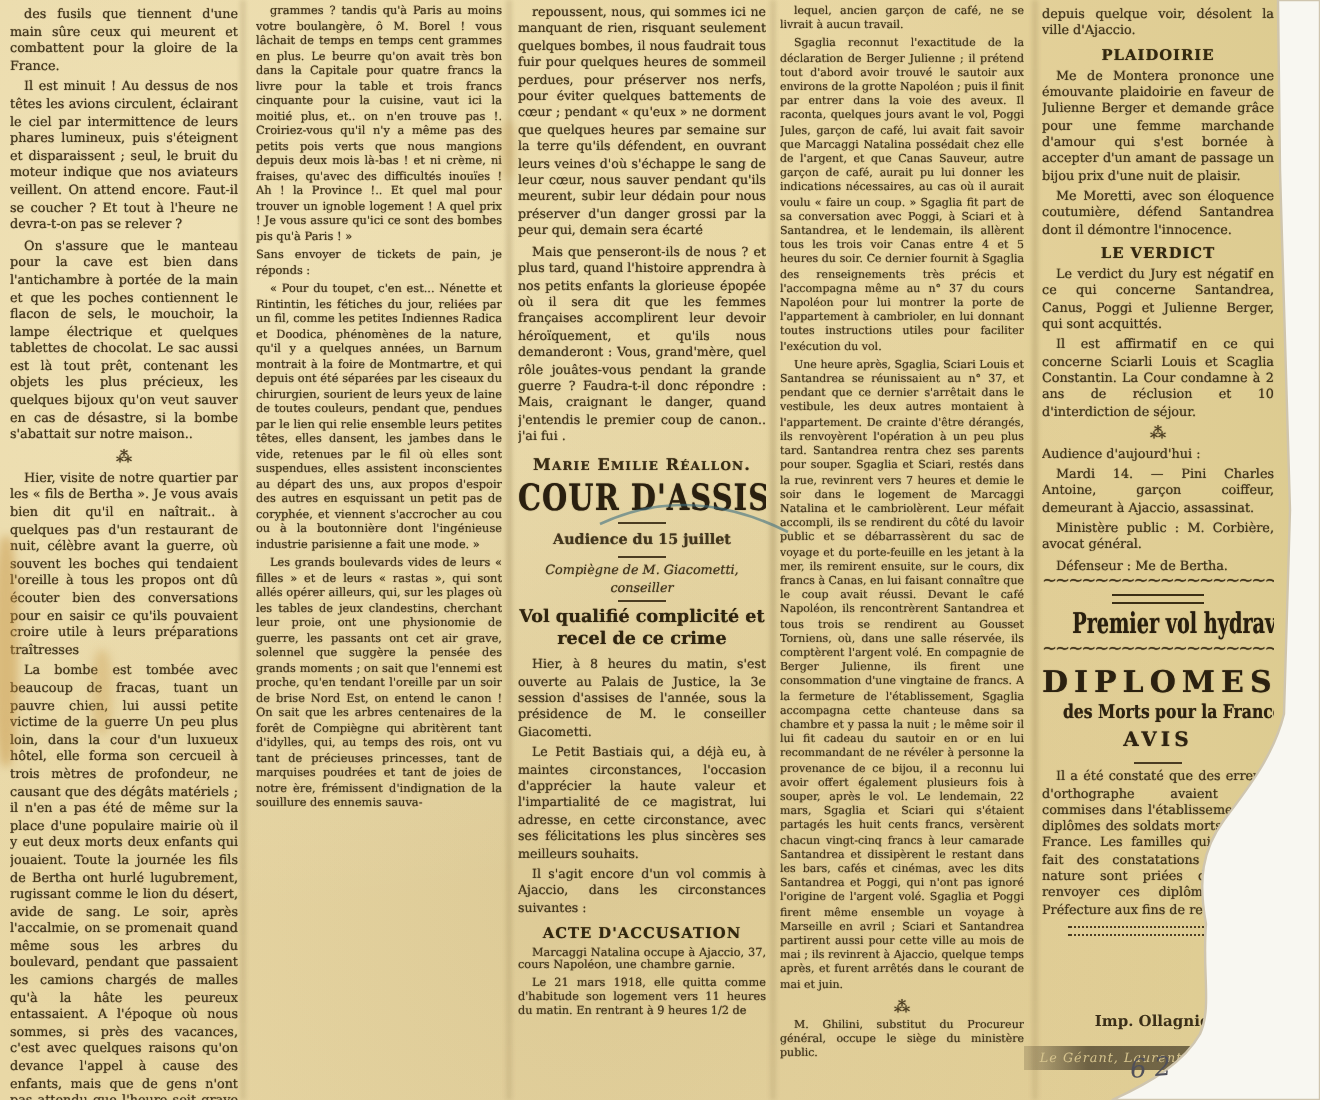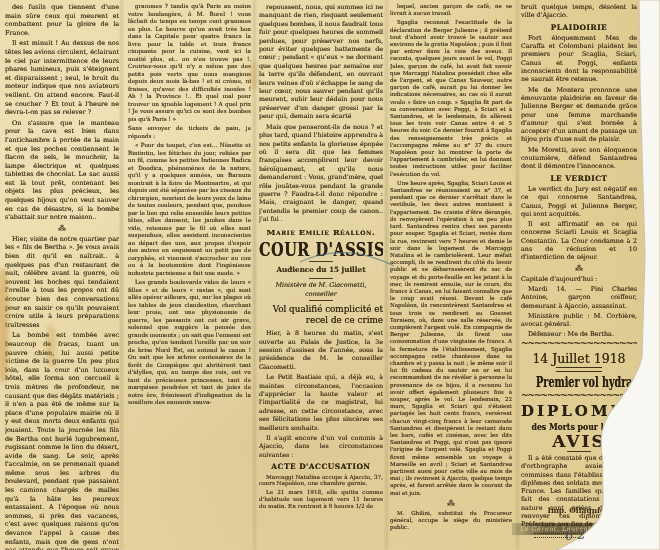--- a/index.html
+++ b/index.html
@@ -22,28 +22,28 @@
   .blk{margin:0 0 2px;}
   .p{text-indent:7px;}
   .noind{text-indent:0;}
   .small{font-size:.9em;line-height:1.2;}
   .ornament{height:9px;}
   .ornament::before{content:"⁂";display:block;text-align:center;font-size:8px;line-height:9px;color:#4a3c20;}
   .signature{text-align:center;text-indent:0;font-variant:small-caps;font-weight:bold;font-size:8px;letter-spacing:.6px;margin:4px 0 3px;color:#382c14;}
   .fat-headline{text-align:center;text-indent:0;font-weight:bold;font-size:14.5px;line-height:17px;letter-spacing:.5px;transform:scaleY(1.25);color:#2a2010;margin:5px 0 3px;white-space:nowrap;}
   .sub-head{text-align:center;text-indent:0;font-weight:bold;font-size:7.2px;margin:4px 0;}
   .sub-italic{text-align:center;text-indent:0;font-style:italic;font-size:6.4px;margin:2px 0;}
-  .sub-bold{text-align:right;text-indent:0;font-weight:normal;font-size:8.8px;line-height:11px;margin:3px 0;color:#30250f;}
+  .sub-bold{text-align:center;text-indent:0;font-weight:bold;font-size:8.8px;line-height:11px;margin:3px 0;color:#30250f;}
   .small-head{text-align:center;text-indent:0;font-weight:bold;font-size:7.4px;letter-spacing:.5px;margin:4px 0 2px;color:#33280f;}
   .date-head{text-align:center;text-indent:0;font-size:12.5px;line-height:15px;margin:4px 0 1px;color:#33270f;}
   .double-rule{width:46px;height:3px;border-top:1px solid #3c2f15;border-bottom:1px solid #3c2f15;margin:0 auto 3px;}
   .hydravion-headline{text-align:center;text-indent:0;font-weight:bold;font-size:13px;line-height:16px;white-space:nowrap;transform:scale(.74,1.1);color:#291f0e;margin:2px 0;}
   .big-head{text-align:center;text-indent:0;font-weight:bold;font-size:15px;line-height:17px;letter-spacing:3px;color:#2b2110;margin:4px 0 1px;}
   .big-sub{text-align:center;text-indent:0;font-weight:bold;font-size:9.5px;line-height:12px;white-space:nowrap;transform:scale(.82,1);color:#2e2311;margin:0 0 2px;}
-  .avis-head{text-align:center;text-indent:0;font-weight:bold;font-size:17px;letter-spacing:2px;margin:4px 0 6px;color:#2e2311;border-bottom:0;}
+  .avis-head{text-align:center;text-indent:0;font-weight:bold;font-size:10px;letter-spacing:2px;margin:4px 0 6px;color:#2e2311;border-bottom:0;}
   .wavy{height:6px;overflow:hidden;margin:2px 0;}
   .wavy::before{content:"~~~~~~~~~~~~~~~~~~~~~~~~~~~~";display:block;text-align:center;letter-spacing:-1px;line-height:5px;font-size:9px;color:#43361d;}
   .small-rule{width:24px;height:0;border-top:1px solid #4a3c22;margin:2px auto;}
   .chain-rule{width:78%;height:3px;border-top:1px dotted #4a3c22;border-bottom:1px dotted #4a3c22;margin:4px auto 2px;}
   .crease{position:absolute;top:0;height:550px;width:3px;background:linear-gradient(rgba(100,78,36,.14),rgba(100,78,36,.22),rgba(100,78,36,.12));filter:blur(1px);}
   .stain{position:absolute;border-radius:40%;filter:blur(2px);}
   .overlay{position:absolute;left:0;top:0;z-index:5;pointer-events:none;}
   .imprint{position:absolute;left:521px;top:506px;width:116px;text-align:center;font-weight:bold;font-size:7.5px;color:#3b2f18;z-index:2;}
   .gerant{position:absolute;left:512px;top:523px;width:128px;text-align:center;font-size:6.4px;font-style:italic;letter-spacing:.5px;color:#d6c48e;z-index:2;
           background:linear-gradient(90deg,rgba(48,38,20,.18),rgba(40,32,18,.62) 25%,rgba(40,32,18,.58) 78%,rgba(48,38,20,.15));
@@ -70,53 +70,51 @@
       <div class="blk p">Les grands boulevards vides de leurs « filles » et de leurs « rastas », qui sont allés opérer ailleurs, qui, sur les plages où les tables de jeux clandestins, cherchant leur proie, ont une physionomie de guerre, les passants ont cet air grave, solennel que suggère la pensée des grands moments ; on sait que l'ennemi est proche, qu'en tendant l'oreille par un soir de brise Nord Est, on entend le canon ! On sait que les arbres centenaires de la forêt de Compiègne qui abritèrent tant d'idylles, qui, au temps des rois, ont vu tant de précieuses princesses, tant de marquises poudrées et tant de joies de notre ère, frémissent d'indignation de la souillure des ennemis sauva-</div>
     </div>
   <div class="col" id="c3">
       <div class="blk p">repoussent, nous, qui sommes ici ne manquant de rien, risquant seulement quelques bombes, il nous faudrait tous fuir pour quelques heures de sommeil perdues, pour préserver nos nerfs, pour éviter quelques battements de cœur ; pendant « qu'eux » ne dorment que quelques heures par semaine sur la terre qu'ils défendent, en ouvrant leurs veines d'où s'échappe le sang de leur cœur, nous sauver pendant qu'ils meurent, subir leur dédain pour nous préserver d'un danger grossi par la peur qui, demain sera écarté</div>
       <div class="blk p">Mais que penseront-ils de nous ? et plus tard, quand l'histoire apprendra à nos petits enfants la glorieuse épopée où il sera dit que les femmes françaises accomplirent leur devoir héroïquement, et qu'ils nous demanderont : Vous, grand'mère, quel rôle jouâtes-vous pendant la grande guerre ? Faudra-t-il donc répondre : Mais, craignant le danger, quand j'entendis le premier coup de canon.. j'ai fui .</div>
       <div class="blk signature">Marie Emilie Réallon.</div>
       <div class="blk fat-headline">COUR D'ASSISES</div>
       <div class="blk small-rule"></div>
       <div class="blk sub-head">Audience du 15 juillet</div>
       <div class="blk small-rule"></div>
-      <div class="blk sub-italic">Ministère de M. Giacometti, conseiller</div>
+      <div class="blk sub-italic">Compiègne de M. Giacometti, conseiller</div>
       <div class="blk small-rule"></div>
       <div class="blk sub-bold">Vol qualifié complicité et recel de ce crime</div>
       <div class="blk p">Hier, à 8 heures du matin, s'est ouverte au Palais de Justice, la 3e session d'assises de l'année, sous la présidence de M. le conseiller Giacometti.</div>
       <div class="blk p">Le Petit Bastiais qui, a déjà eu, à maintes circonstances, l'occasion d'apprécier la haute valeur et l'impartialité de ce magistrat, lui adresse, en cette circonstance, avec ses félicitations les plus sincères ses meilleurs souhaits.</div>
       <div class="blk p">Il s'agit encore d'un vol commis à Ajaccio, dans les circonstances suivantes :</div>
       <div class="blk small-head">ACTE D'ACCUSATION</div>
       <div class="blk p small">Marcaggi Natalina occupe à Ajaccio, 37, cours Napoléon, une chambre garnie.</div>
       <div class="blk p small">Le 21 mars 1918, elle quitta comme d'habitude son logement vers 11 heures du matin. En rentrant à 9 heures 1/2 de</div>
     </div>
   <div class="col" id="c4">
       <div class="blk p">lequel, ancien garçon de café, ne se livrait à aucun travail.</div>
       <div class="blk p">Sgaglia reconnut l'exactitude de la déclaration de Berger Julienne ; il prétend tout d'abord avoir trouvé le sautoir aux environs de la grotte Napoléon ; puis il finit par entrer dans la voie des aveux. Il raconta, quelques jours avant le vol, Poggi Jules, garçon de café, lui avait fait savoir que Marcaggi Natalina possédait chez elle de l'argent, et que Canas Sauveur, autre garçon de café, aurait pu lui donner les indications nécessaires, au cas où il aurait voulu « faire un coup. » Sgaglia fit part de sa conversation avec Poggi, à Sciari et à Santandrea, et le lendemain, ils allèrent tous les trois voir Canas entre 4 et 5 heures du soir. Ce dernier fournit à Sgaglia des renseignements très précis et l'accompagna même au n° 37 du cours Napoléon pour lui montrer la porte de l'appartement à cambrioler, en lui donnant toutes instructions utiles pour faciliter l'exécution du vol.</div>
       <div class="blk p">Une heure après, Sgaglia, Sciari Louis et Santandrea se réunissaient au n° 37, et pendant que ce dernier s'arrêtait dans le vestibule, les deux autres montaient à l'appartement. De crainte d'être dérangés, ils renvoyèrent l'opération à un peu plus tard. Santandrea rentra chez ses parents pour souper. Sgaglia et Sciari, restés dans la rue, revinrent vers 7 heures et demie le soir dans le logement de Marcaggi Natalina et le cambriolèrent. Leur méfait accompli, ils se rendirent du côté du lavoir public et se débarrassèrent du sac de voyage et du porte-feuille en les jetant à la mer, ils remirent ensuite, sur le cours, dix francs à Canas, en lui faisant connaître que le coup avait réussi. Devant le café Napoléon, ils rencontrèrent Santandrea et tous trois se rendirent au Gousset Torniens, où, dans une salle réservée, ils comptèrent l'argent volé. En compagnie de Berger Julienne, ils firent une consommation d'une vingtaine de francs. A la fermeture de l'établissement, Sgaglia accompagna cette chanteuse dans sa chambre et y passa la nuit ; le même soir il lui fit cadeau du sautoir en or en lui recommandant de ne révéler à personne la provenance de ce bijou, il a reconnu lui avoir offert également plusieurs fois à souper, après le vol. Le lendemain, 22 mars, Sgaglia et Sciari qui s'étaient partagés les huit cents francs, versèrent chacun vingt-cinq francs à leur camarade Santandrea et dissipèrent le restant dans les bars, cafés et cinémas, avec les dits Santandrea et Poggi, qui n'ont pas ignoré l'origine de l'argent volé. Sgaglia et Poggi firent même ensemble un voyage à Marseille en avril ; Sciari et Santandrea partirent aussi pour cette ville au mois de mai ; ils revinrent à Ajaccio, quelque temps après, et furent arrêtés dans le courant de mai et juin.</div>
       <div class="blk ornament"></div>
       <div class="blk p">M. Ghilini, substitut du Procureur général, occupe le siège du ministère public.</div>
     </div>
   <div class="col" id="c5">
-      <div class="blk p noind">bruit quelque temps, désolent la ville d'Ajaccio.</div>
+      <div class="blk p noind">depuis quelque voir, désolent la ville d'Ajaccio.</div>
       <div class="blk small-head">PLAIDOIRIE</div>
-      <div class="blk p">Fort éloquemment Mes de Caraffa et Colombani plaident les premiers pour Scaglia, Sciari, Canus et Poggi, enfants inconscients dont la responsabilité ne saurait être retenue.</div>
       <div class="blk p">Me de Montera prononce une émouvante plaidoirie en faveur de Julienne Berger et demande grâce pour une femme marchande d'amour qui s'est bornée à accepter d'un amant de passage un bijou prix d'une nuit de plaisir.</div>
       <div class="blk p">Me Moretti, avec son éloquence coutumière, défend Santandrea dont il démontre l'innocence.</div>
       <div class="blk small-head">LE VERDICT</div>
       <div class="blk p">Le verdict du Jury est négatif en ce qui concerne Santandrea, Canus, Poggi et Julienne Berger, qui sont acquittés.</div>
       <div class="blk p">Il est affirmatif en ce qui concerne Sciarli Louis et Scaglia Constantin. La Cour condamne à 2 ans de réclusion et 10 d'interdiction de séjour.</div>
       <div class="blk ornament"></div>
-      <div class="blk p noind">Capitale d'aujourd'hui :</div>
+      <div class="blk p noind">Audience d'aujourd'hui :</div>
       <div class="blk p">Mardi 14. — Pini Charles Antoine, garçon coiffeur, demeurant à Ajaccio, assassinat.</div>
       <div class="blk p">Ministère public : M. Corbière, avocat général.</div>
       <div class="blk p">Défenseur : Me de Bertha.</div>
       <div class="blk wavy"></div>
-      <div class="blk date-head">14 Juillet 1918</div>
       <div class="blk double-rule"></div>
       <div class="blk hydravion-headline">Premier vol hydravion</div>
       <div class="blk wavy"></div>
       <div class="blk big-head">DIPLOMES</div>
       <div class="blk big-sub">des Morts pour la France</div>
       <div class="blk avis-head">AVIS</div>
       <div class="blk small-rule"></div>
       <div class="blk p">Il a été constaté que des erreurs d'orthographe avaient été commises dans l'établissement des diplômes des soldats morts pour la France. Les familles qui auraient fait des constatations de cette nature sont priées de vouloir renvoyer ces diplômes à la Préfecture aux fins de rectification.</div>
       <div class="blk chain-rule"></div>
     </div>

